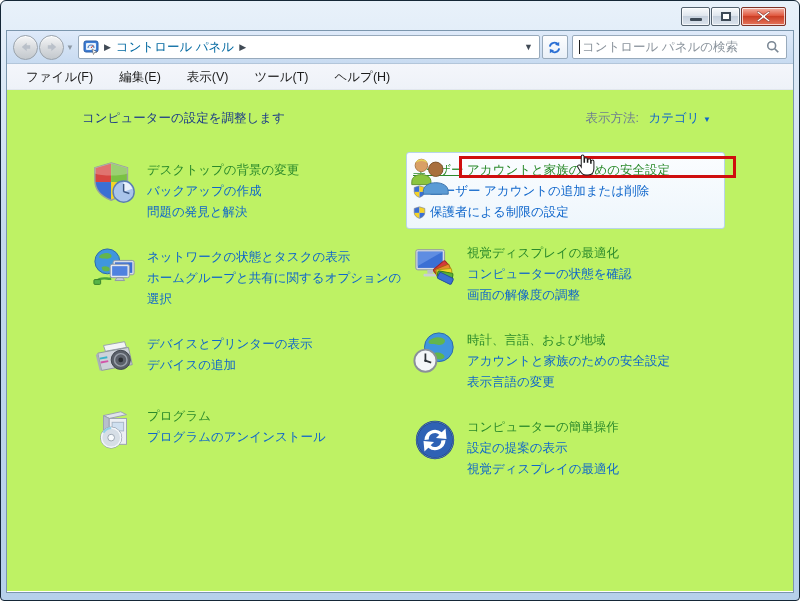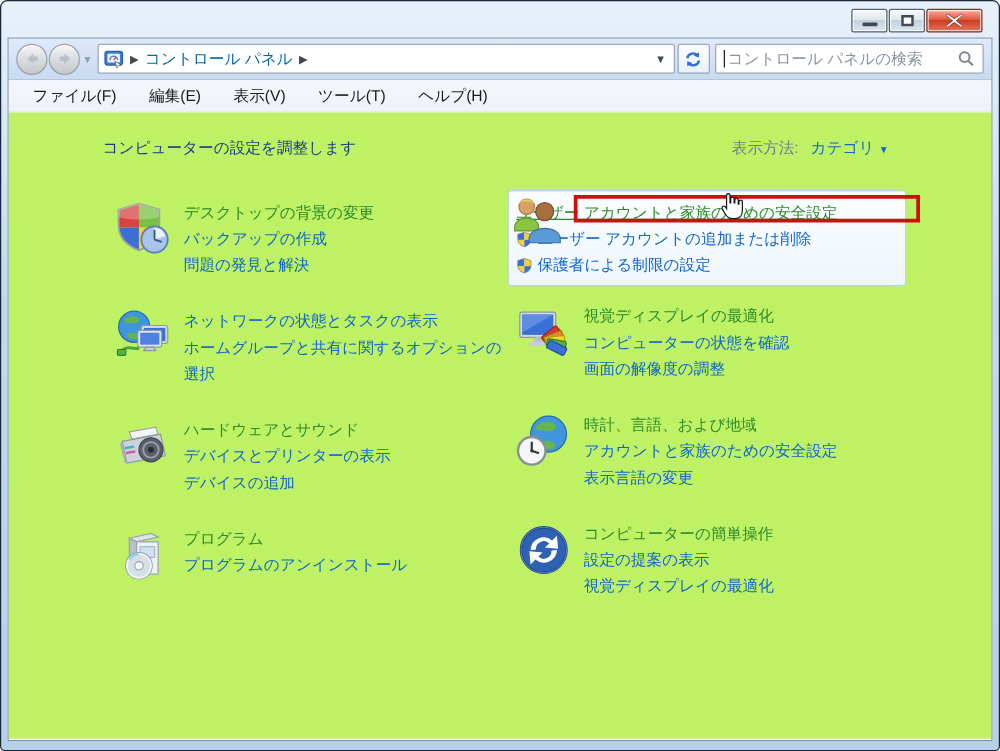--- a/index.html
+++ b/index.html
@@ -245,21 +245,20 @@
               <path d="M12 12 L34 8 L36 14 L14 18 Z" fill="#f2f4f6" stroke="#9aa2ad"></path>
               <path d="M6 20 L38 14 L42 32 L10 38 Z" fill="#cdd2d9" stroke="#8e96a1"></path>
               <path d="M6 20 L10 38 L8 38 L4 22 Z" fill="#aab1ba"></path>
               <circle cx="30" cy="27" r="10" fill="#5a6069" stroke="#3e444c"></circle>
               <circle cx="30" cy="27" r="6.5" fill="none" stroke="#9aa1ab" stroke-width="1.5"></circle>
               <circle cx="30" cy="27" r="2.5" fill="#2b2f35"></circle>
               <rect x="8" y="24" width="8" height="2" fill="#3bb3c9" transform="rotate(-10 12 25)"></rect>
               <rect x="9" y="28" width="8" height="2" fill="#d255a8" transform="rotate(-10 13 29)"></rect>
             </svg>
           </span>
-          <a class="cat-title">ハードウェアとサウンド</a>
           <ul class="cat-links">
             <li><a>デバイスとプリンターの表示</a></li>
             <li><a>デバイスの追加</a></li>
           </ul>
         </div>
 
         <div class="category">
           <span class="cat-icon">
             <svg width="46" height="46" viewBox="0 0 48 48">
               <path d="M12 10 L30 6 L36 9 L18 13 Z" fill="#dfe3ea" stroke="#9aa2b0"></path>

